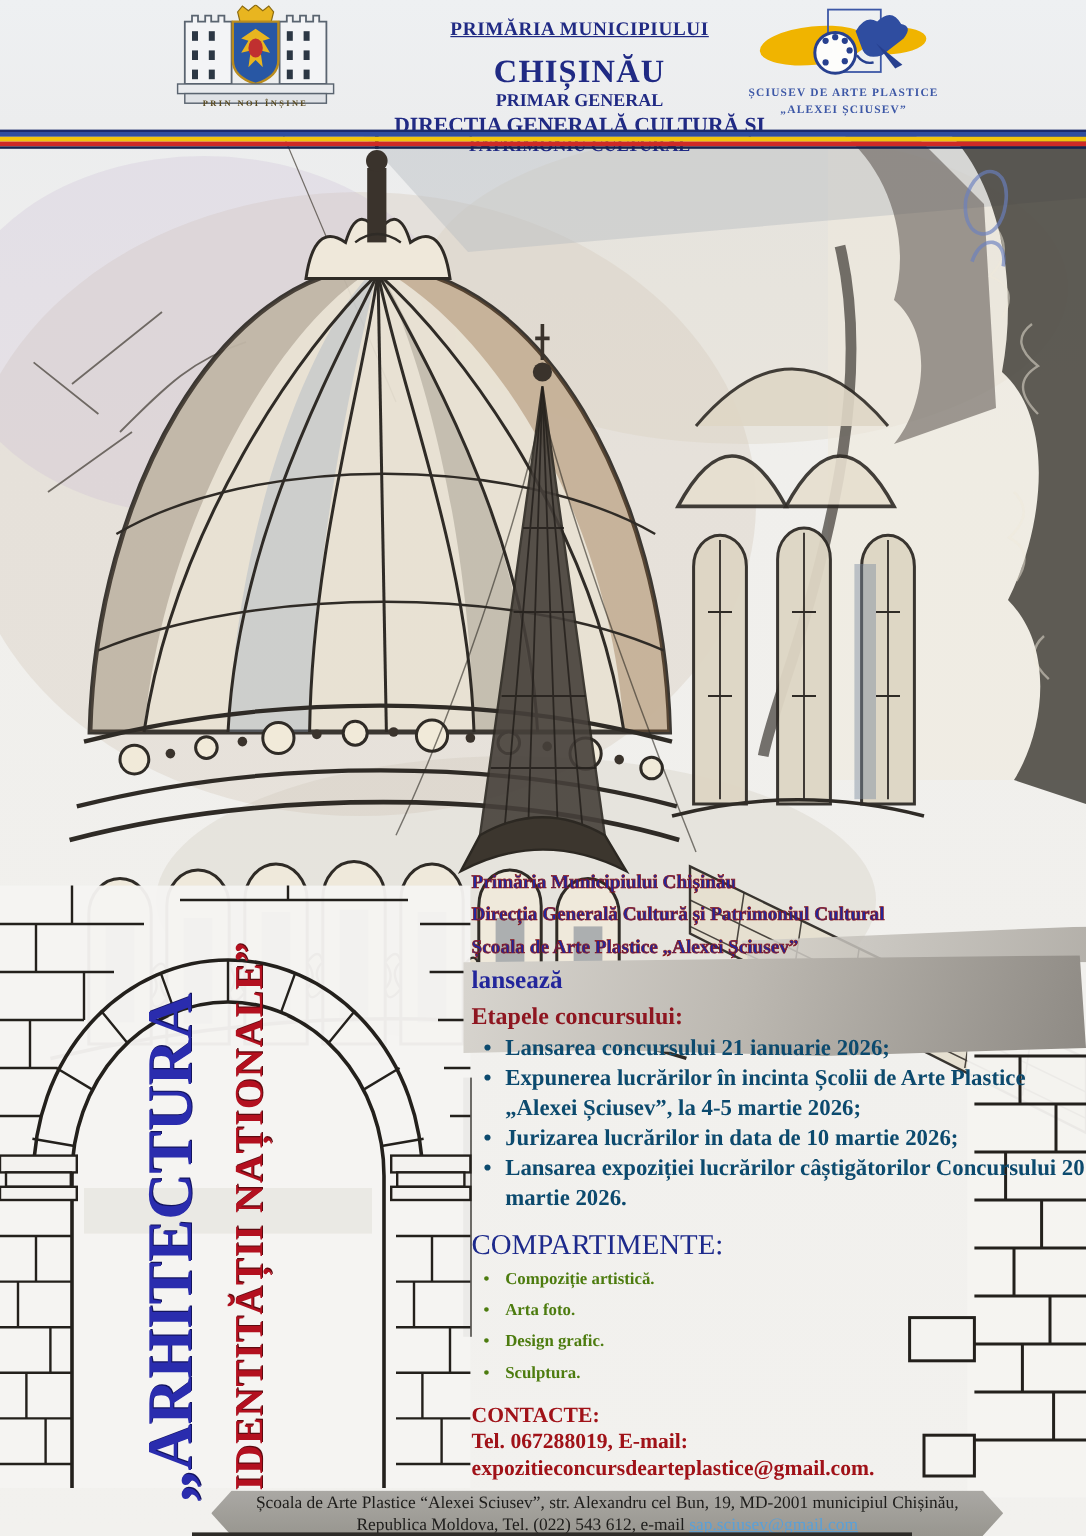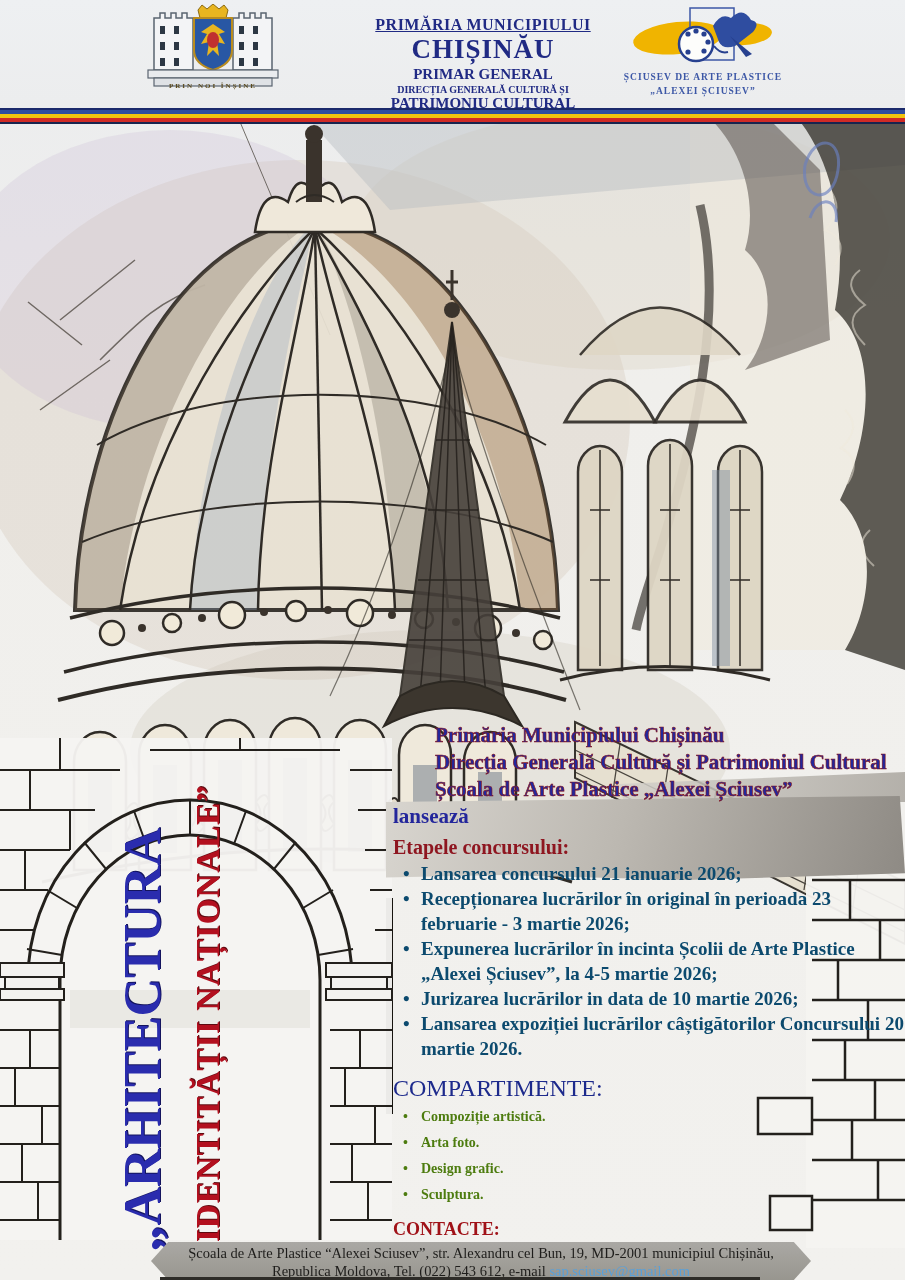--- a/index.html
+++ b/index.html
@@ -4,23 +4,23 @@
 <style>
   html,body{margin:0;padding:0;}
   body{width:905px;height:1280px;position:relative;overflow:hidden;
        background:linear-gradient(180deg,#eef0f2 0%,#ecedee 8%,#f0efec 30%,#f2f1ee 100%);
        font-family:"Liberation Serif", serif;}
   .abs{position:absolute;}
 
   
   .hdr-center{left:318px;top:16px;width:330px;text-align:center;color:#202a84;font-weight:bold;line-height:1.15;}
   .hdr-l1{font-size:16px;letter-spacing:.5px;text-decoration:underline;}
-  .hdr-l2{font-size:27px;letter-spacing:1px;margin-top:0;}
+  .hdr-l2{font-size:27px;letter-spacing:1px;margin-top:10px;}
   .hdr-l3{font-size:15px;margin-top:1px;}
-  .hdr-l4{font-size:10px;text-align:center;}
+  .hdr-l4{font-size:18px;text-align:center;}
   .hdr-l5{font-size:15px;}
 
   .school-logo{left:618px;top:6px;width:170px;text-align:center;}
   .school-lines{color:#3c57a6;font-weight:bold;font-size:9.5px;letter-spacing:1px;line-height:1.5;}
 
   
   .tricolor{left:0;top:108px;width:905px;}
   .tc{width:100%;}
   .tc1{height:2px;background:#1b2a6b;}
   .tc2{height:4px;background:#2f4da0;}
@@ -32,35 +32,35 @@
   .smear-small{left:618px;top:772px;width:287px;height:30px;background:linear-gradient(100deg,#d4d1cb,#a9a59e);opacity:.85;clip-path:polygon(0 40%,100% 0,100% 100%,2% 95%);}
   .smear-big{left:386px;top:796px;width:519px;height:84px;background:linear-gradient(105deg,#d8d5cf 0%,#bcb8b1 45%,#8e8a84 100%);clip-path:polygon(0 7%,99% 0,100% 92%,58% 100%,22% 94%,0 97%);}
 
   
   .vtext{writing-mode:vertical-rl;transform:rotate(180deg);font-weight:bold;white-space:nowrap;}
   .v-blue{left:112px;top:760px;height:492px;font-size:53px;color:#2a2cae;text-shadow:1px 1px 0 #14145e;}
   .v-red{left:190px;top:766px;height:476px;font-size:33px;color:#b3101f;letter-spacing:1px;text-shadow:1px 1px 0 #5e0a10;}
 
   
   .col{left:393px;top:722px;width:512px;}
-  .org-line{font-size:21px;font-weight:bold;color:#23269b;-webkit-text-stroke:.6px #8d1616;line-height:27px;margin-left:42px;}
+  .org-line{font-size:16px;font-weight:bold;color:#23269b;-webkit-text-stroke:.6px #8d1616;line-height:27px;}
   .launch{font-size:21px;font-weight:bold;color:#23269b;line-height:27px;}
   .big-title{font-size:29px;font-weight:bold;color:#2121ad;line-height:34px;margin-top:6px;margin-bottom:4px;}
   .sec-head-red{font-size:20px;font-weight:bold;color:#8e1620;margin-top:6px;}
   .sec-head-blue{font-size:24px;font-weight:normal;color:#1d2a8c;margin-top:14px;}
   ul.blist{margin:2px 0 0 0;padding:0;list-style:none;}
   ul.blist li{position:relative;padding-left:28px;font-weight:bold;line-height:25px;}
   ul.blist li::before{content:"•";position:absolute;left:10px;}
   .red-items li{color:#0c4a6e;font-size:19px;}
   .blue-items li{color:#4d7c0f;font-size:14px;line-height:22px;margin-bottom:1px;}
   .contact-head{font-size:18px;font-weight:bold;color:#a01218;margin-top:12px;}
   .contact-line{font-size:18px;font-weight:bold;color:#a01218;line-height:22px;}
 
   
-  .ribbon{left:151px;top:1242px;width:660px;height:36px;background:linear-gradient(180deg,#aaa8a4,#98968f);
+  .ribbon{left:176px;top:1242px;width:660px;height:36px;background:linear-gradient(180deg,#aaa8a4,#98968f);
           clip-path:polygon(2.6% 0,97.4% 0,100% 50%,97.4% 100%,2.6% 100%,0 50%);
           text-align:center;color:#1e1d1b;font-size:14.5px;line-height:18px;padding-top:2px;}
   .ribbon .flink{color:#5aa0d8;text-decoration:underline;}
   .ribbon-shadow{left:160px;top:1277px;width:600px;height:3px;background:#2e2c28;}
 </style>
 </head>
 <body>
 
 <svg class="abs" style="left:0;top:110px;" width="905" height="1170" viewBox="0 0 905 1170" xmlns="http://www.w3.org/2000/svg">
 
@@ -312,21 +312,20 @@
 
 <div class="abs col">
   <div class="org-line">Primăria Municipiului Chișinău</div>
   <div class="org-line">Direcția Generală Cultură și Patrimoniul Cultural</div>
   <div class="org-line">Școala de Arte Plastice „Alexei Șciusev”</div>
   <div class="launch">lansează</div>
 
   <div class="sec-head-red">Etapele concursului:</div>
   <ul class="blist red-items">
     <li>Lansarea concursului 21 ianuarie 2026;</li>
-    <li>Recepționarea lucrărilor în original în perioada 23 februarie - 3 martie 2026;</li>
     <li>Expunerea lucrărilor în incinta Școlii de Arte Plastice „Alexei Șciusev”, la 4-5 martie 2026;</li>
     <li>Jurizarea lucrărilor in data de 10 martie 2026;</li>
     <li>Lansarea expoziției lucrărilor câștigătorilor Concursului 20 martie 2026.</li>
   </ul>
 
   <div class="sec-head-blue">COMPARTIMENTE:</div>
   <ul class="blist blue-items">
     <li>Compoziție artistică.</li>
     <li>Arta foto.</li>
     <li>Design grafic.</li>

